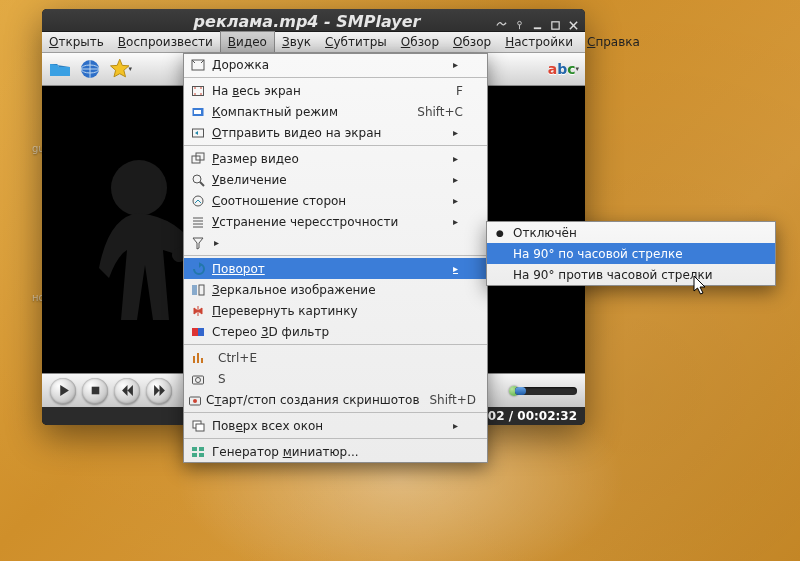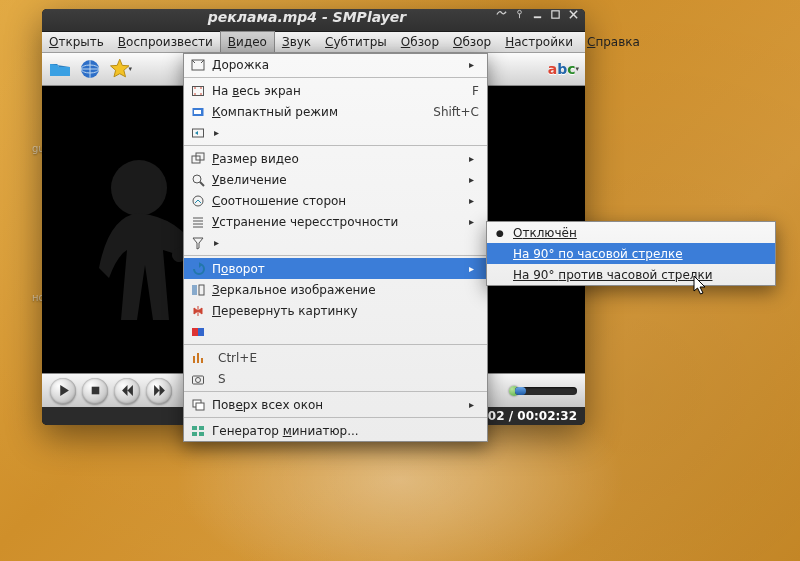--- a/index.html
+++ b/index.html
@@ -27,22 +27,22 @@
     background: #2b2b2b;
     border-radius: 5px;
     box-shadow: 0 12px 35px rgba(0,0,0,0.45), 0 0 0 1px rgba(0,0,0,0.6) inset;
     display: flex; flex-direction: column;
     overflow: visible;
   }
   .titlebar {
     height: 23px; background: linear-gradient(#3d3d3d,#303030);
     border-bottom: 1px solid #1b1b1b;
     border-radius: 5px 5px 0 0;
-    display: flex; align-items: flex-start; justify-content: space-between;
-    padding: 0 6px; color: #ddd; font-size: 14px;
+    display: flex; align-items: flex-end; justify-content: space-between;
+    padding: 0 6px; color: #ddd; font-size: 16px;
   }
   .title-text { font-style: italic; font-weight: bold; color:#e6e6e6; flex:1; text-align:center;}
   .win-controls { display:flex; gap:7px; align-items:center; }
   .win-btn { width:11px; height:11px; color:#ddd; font-size:11px; line-height:11px; text-align:center; cursor:pointer;}
   .win-btn svg { width:11px; height:11px; display:block; }
 
   .menubar {
     height: 21px; background: linear-gradient(#f2f2f2,#d6d6d6);
     border-bottom: 1px solid #9c9c9c;
     display:flex; align-items:stretch; font-size:12px; color:#222;
@@ -115,23 +115,23 @@
   .dropdown {
     position:absolute; left:183px; top:53px; width:305px;
     background: linear-gradient(#f8f8f8,#ececec);
     border:1px solid #8c8c8c;
     box-shadow: 0 6px 18px rgba(0,0,0,.45);
     font-size:12px; color:#222;
     z-index: 20;
   }
   .dd-row {
     display:flex; align-items:center; height:21px;
-    padding: 0 8px 0 4px; position:relative;
-  }
-  .dd-row.highlight { background:#3b7dd8; color:#fff; }
+    padding: 0 24px 0 4px; position:relative;
+  }
+  .dd-row.highlight { background:#3b7dd8; color:#fff;text-decoration:underline; }
   .dd-row .ico { width:20px; display:flex; justify-content:center; }
   .dd-row .ico svg { width:14px; height:14px; }
   .dd-row .lbl { flex:1; padding-left:4px; white-space:nowrap; }
   .dd-row .lbl .u { text-decoration: underline; }
   .dd-row .shc { color:#444; font-size:12px; padding-left:10px; }
   .dd-row .arrow { width:10px; color:#333; font-size:10px; margin-left:6px;}
   .dd-row.highlight .arrow { color:#fff; }
   .dd-sep { height:1px; background:#bcbcbc; margin:2px 0;}
 
   
@@ -141,21 +141,21 @@
     border:1px solid #8c8c8c;
     box-shadow: 0 6px 18px rgba(0,0,0,.45);
     font-size:12px; color:#222;
     z-index:30;
   }
   .sm-row {
     display:flex; align-items:center; height:21px; padding:0 10px 0 6px;
   }
   .sm-row.highlight { background:#3b7dd8; color:#ffffff;}
   .sm-radio { width:14px; display:flex; justify-content:center; font-size:9px; color:#222;}
-  .sm-row .lbl { flex:1; padding-left:6px;text-decoration:underline; }
+  .sm-row .lbl { flex:1; padding-left:6px; }
 
   .cursor {
     position:absolute; left:693px; top:275px; z-index:200; pointer-events:none;
     width:16px; height:22px;
   }
 </style>
 </head>
 <body>
 
 <div class="desktop-texture"></div>
@@ -323,20 +323,21 @@
       <span class="lbl"><span class="u">К</span>омпактный режим</span>
       <span class="shc">Shift+C</span>
     </div>
     <div class="dd-row">
       <span class="ico">
         <svg viewBox="0 0 14 14">
           <rect x="1.5" y="3" width="11" height="8" fill="none" stroke="#555"></rect>
           <path d="M4 7l3-2v4z" fill="#28a"></path>
         </svg>
       </span>
+      <span class="lbl"><span class="u">О</span>тправить видео на экран</span>
       <span class="arrow">▸</span>
     </div>
     <div class="dd-sep"></div>
     <div class="dd-row">
       <span class="ico">
         <svg viewBox="0 0 14 14">
           <rect x="1" y="4" width="8" height="7" fill="none" stroke="#555"></rect>
           <rect x="5" y="1" width="8" height="7" fill="none" stroke="#555"></rect>
         </svg>
       </span>
@@ -408,38 +409,49 @@
       </span>
       <span class="lbl"><span class="u">П</span>еревернуть картинку</span>
     </div>
     <div class="dd-row">
       <span class="ico">
         <svg viewBox="0 0 14 14">
           <rect x="1" y="3" width="6" height="8" fill="#d33"></rect>
           <rect x="7" y="3" width="6" height="8" fill="#36c"></rect>
         </svg>
       </span>
+      <span class="lbl">Стерео <span class="u">3</span>D фильтр</span>
     </div>
     <div class="dd-sep"></div>
     <div class="dd-row">
       <span class="ico">
         <svg viewBox="0 0 14 14">
           <path d="M3 12V5M7 12V2M11 12V7" stroke="#c72" stroke-width="2"></path>
         </svg>
       </span>
       <span class="shc">Ctrl+E</span>
     </div>
     <div class="dd-row">
       <span class="ico">
         <svg viewBox="0 0 14 14">
           <rect x="1.5" y="4" width="11" height="8" rx="1" fill="none" stroke="#555"></rect>
           <circle cx="7" cy="8" r="2.5" fill="none" stroke="#555"></circle>
         </svg>
       </span>
       <span class="shc">S</span>
+    </div>
+    <div class="dd-row">
+      <span class="ico">
+        <svg viewBox="0 0 14 14">
+          <rect x="1.5" y="4" width="11" height="8" rx="1" fill="none" stroke="#555"></rect>
+          <circle cx="7" cy="8" r="2" fill="#c43"></circle>
+        </svg>
+      </span>
+      <span class="lbl">С<span class="u">т</span>арт/стоп создания скриншотов</span>
+      <span class="shc">Shift+D</span>
     </div>
     <div class="dd-sep"></div>
     <div class="dd-row">
       <span class="ico">
         <svg viewBox="0 0 14 14">
           <rect x="2" y="2" width="8" height="7" fill="#fff" stroke="#555"></rect>
           <rect x="5" y="5" width="8" height="7" fill="#fff" stroke="#555"></rect>
         </svg>
       </span>
       <span class="lbl">Пов<span class="u">е</span>рх всех окон</span>

